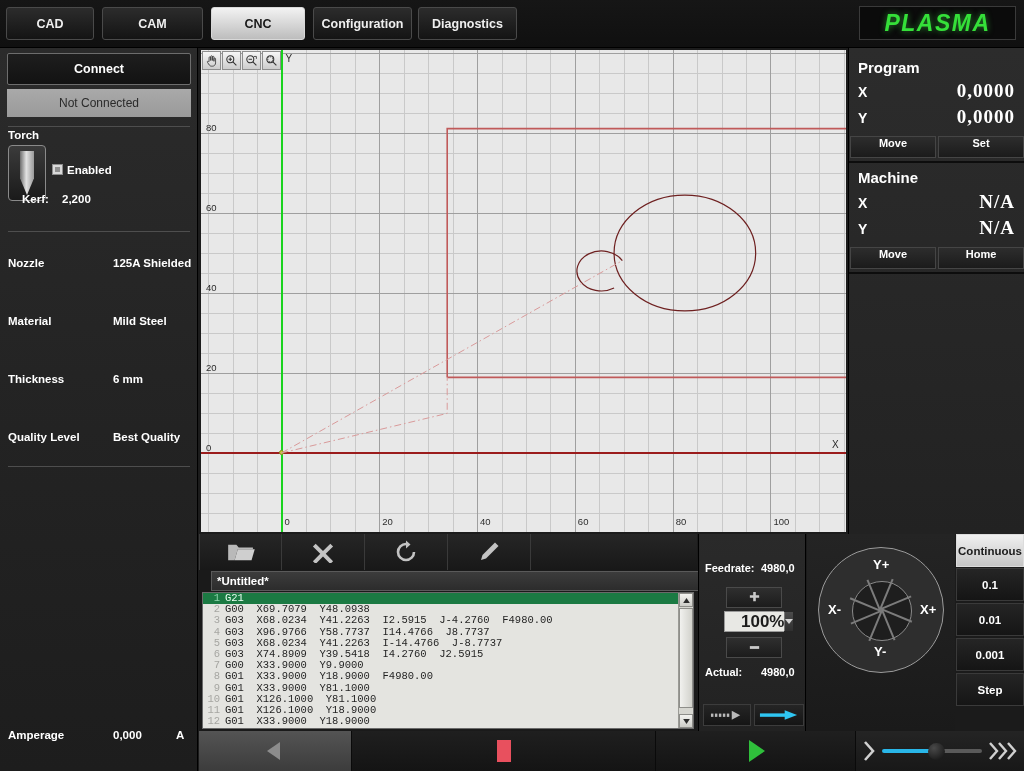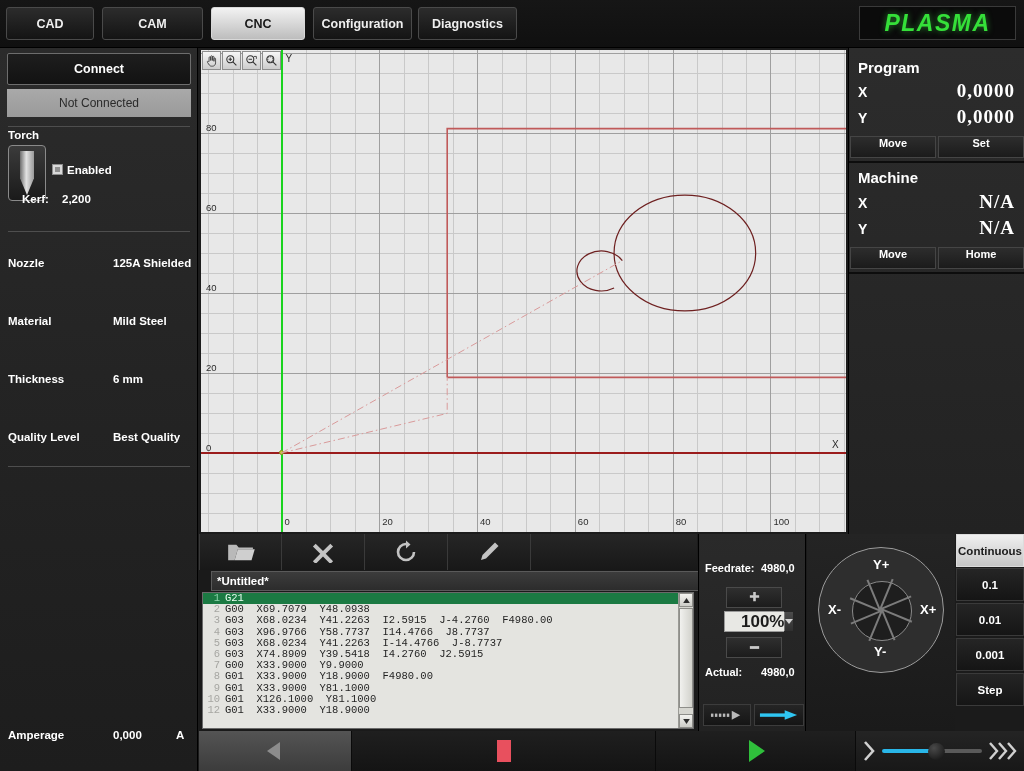--- a/index.html
+++ b/index.html
@@ -580,20 +580,21 @@
         <div class="code-line current"><span class="lno">1</span><span class="ltxt">G21</span></div>
         <div class="code-line"><span class="lno">2</span><span class="ltxt">G00  X69.7079  Y48.0938</span></div>
         <div class="code-line"><span class="lno">3</span><span class="ltxt">G03  X68.0234  Y41.2263  I2.5915  J-4.2760  F4980.00</span></div>
         <div class="code-line"><span class="lno">4</span><span class="ltxt">G03  X96.9766  Y58.7737  I14.4766  J8.7737</span></div>
         <div class="code-line"><span class="lno">5</span><span class="ltxt">G03  X68.0234  Y41.2263  I-14.4766  J-8.7737</span></div>
         <div class="code-line"><span class="lno">6</span><span class="ltxt">G03  X74.8909  Y39.5418  I4.2760  J2.5915</span></div>
         <div class="code-line"><span class="lno">7</span><span class="ltxt">G00  X33.9000  Y9.9000</span></div>
         <div class="code-line"><span class="lno">8</span><span class="ltxt">G01  X33.9000  Y18.9000  F4980.00</span></div>
         <div class="code-line"><span class="lno">9</span><span class="ltxt">G01  X33.9000  Y81.1000</span></div>
         <div class="code-line"><span class="lno">10</span><span class="ltxt">G01  X126.1000  Y81.1000</span></div>
+        <div class="code-line"><span class="lno">11</span><span class="ltxt">G01  X126.1000  Y18.9000</span></div>
         <div class="code-line"><span class="lno">12</span><span class="ltxt">G01  X33.9000  Y18.9000</span></div>
       </div>
     <div id="vscroll">
       <div class="sb-arrow up">
         <svg width="7" height="5" viewBox="0 0 8 6">
             <path d="M4 0l4 6H0z" fill="#2c2c2c"></path>
           </svg>
       </div>
       <div id="sb-thumb"></div>
       <div class="sb-arrow dn">

